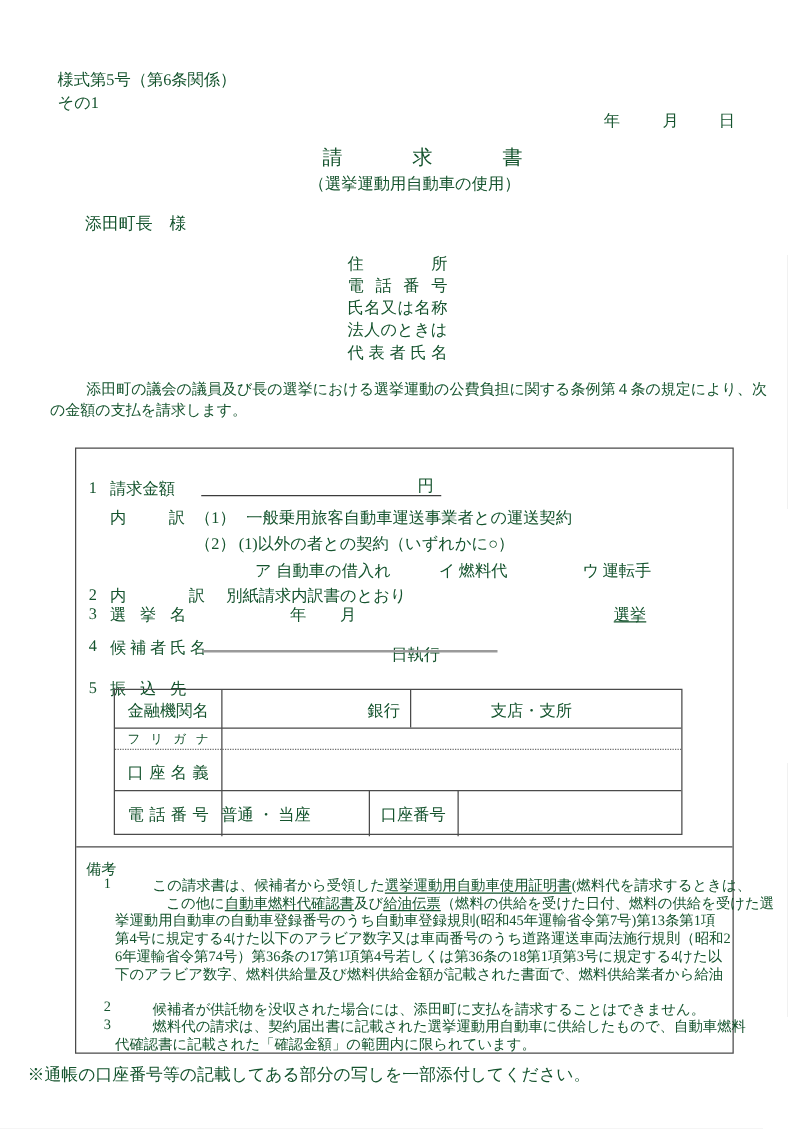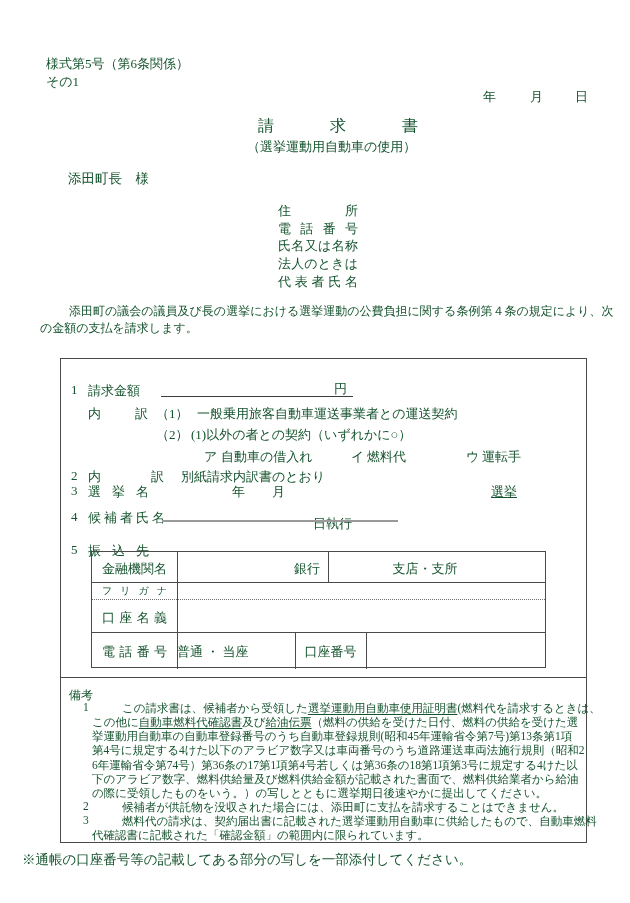--- a/index.html
+++ b/index.html
@@ -93,21 +93,21 @@
   [data-name="label-account-number"] { left:203px; top:91px; width:71px; text-align:center; }
 
   
   .rm { font-size:11.5px; }
   [data-name="remarks-title"] { left:8px; top:328px; font-size:12px; }
   .rm-no  { left:22px; }
   .rm-tx  { left:42px;margin-left:19px; }
   .rm-ct  { left:31px; }
   [data-name="remark1-no"]     { top:342px; }
   [data-name="remark1-line1"]  { top:342px; }
-  [data-name="remark1-line2"]  { top:356px; }
+  [data-name="remark1-line2"]  { top:356px;margin-left:41px; }
   [data-name="remark1-line3"]  { top:370px; }
   [data-name="remark1-line4"]  { top:384px; }
   [data-name="remark1-line5"]  { top:399px; }
   [data-name="remark1-line6"]  { top:413px; }
   [data-name="remark1-line7"]  { top:427px; }
   [data-name="remark2-no"]     { top:441px; }
   [data-name="remark2-line1"]  { top:441px; }
   [data-name="remark3-no"]     { top:455px; }
   [data-name="remark3-line1"]  { top:455px; }
   [data-name="remark3-line2"]  { top:469px; }
@@ -199,21 +199,20 @@
 
     <div class="abs" data-name="remarks-title">備考</div>
 
     <span class="abs rm rm-no" data-name="remark1-no">1</span>
     <span class="abs rm rm-tx" data-name="remark1-line1"><span data-name="remark1-line1-a">この請求書は、候補者から受領した</span><span class="u" data-name="remark1-line1-underlined">選挙運動用自動車使用証明書</span><span data-name="remark1-line1-c">(燃料代を請求するときは、</span></span>
     <span class="abs rm rm-ct" data-name="remark1-line2"><span data-name="remark1-line2-a">この他に</span><span class="u" data-name="remark1-line2-underlined1">自動車燃料代確認書</span><span data-name="remark1-line2-c">及び</span><span class="u" data-name="remark1-line2-underlined2">給油伝票</span><span data-name="remark1-line2-e">（燃料の供給を受けた日付、燃料の供給を受けた選</span></span>
     <span class="abs rm rm-ct" data-name="remark1-line3">挙運動用自動車の自動車登録番号のうち自動車登録規則(昭和45年運輸省令第7号)第13条第1項</span>
     <span class="abs rm rm-ct" data-name="remark1-line4">第4号に規定する4けた以下のアラビア数字又は車両番号のうち道路運送車両法施行規則（昭和2</span>
     <span class="abs rm rm-ct" data-name="remark1-line5">6年運輸省令第74号）第36条の17第1項第4号若しくは第36条の18第1項第3号に規定する4けた以</span>
     <span class="abs rm rm-ct" data-name="remark1-line6">下のアラビア数字、燃料供給量及び燃料供給金額が記載された書面で、燃料供給業者から給油</span>
-    <span class="abs rm rm-ct" data-name="remark1-line7">の際に受領したものをいう。）の写しとともに選挙期日後速やかに提出してください。</span>
 
     <span class="abs rm rm-no" data-name="remark2-no">2</span>
     <span class="abs rm rm-tx" data-name="remark2-line1">候補者が供託物を没収された場合には、添田町に支払を請求することはできません。</span>
 
     <span class="abs rm rm-no" data-name="remark3-no">3</span>
     <span class="abs rm rm-tx" data-name="remark3-line1">燃料代の請求は、契約届出書に記載された選挙運動用自動車に供給したもので、自動車燃料</span>
     <span class="abs rm rm-ct" data-name="remark3-line2">代確認書に記載された「確認金額」の範囲内に限られています。</span>
   </div>
 
   <div class="abs" data-name="footer-note">※通帳の口座番号等の記載してある部分の写しを一部添付してください。</div>

